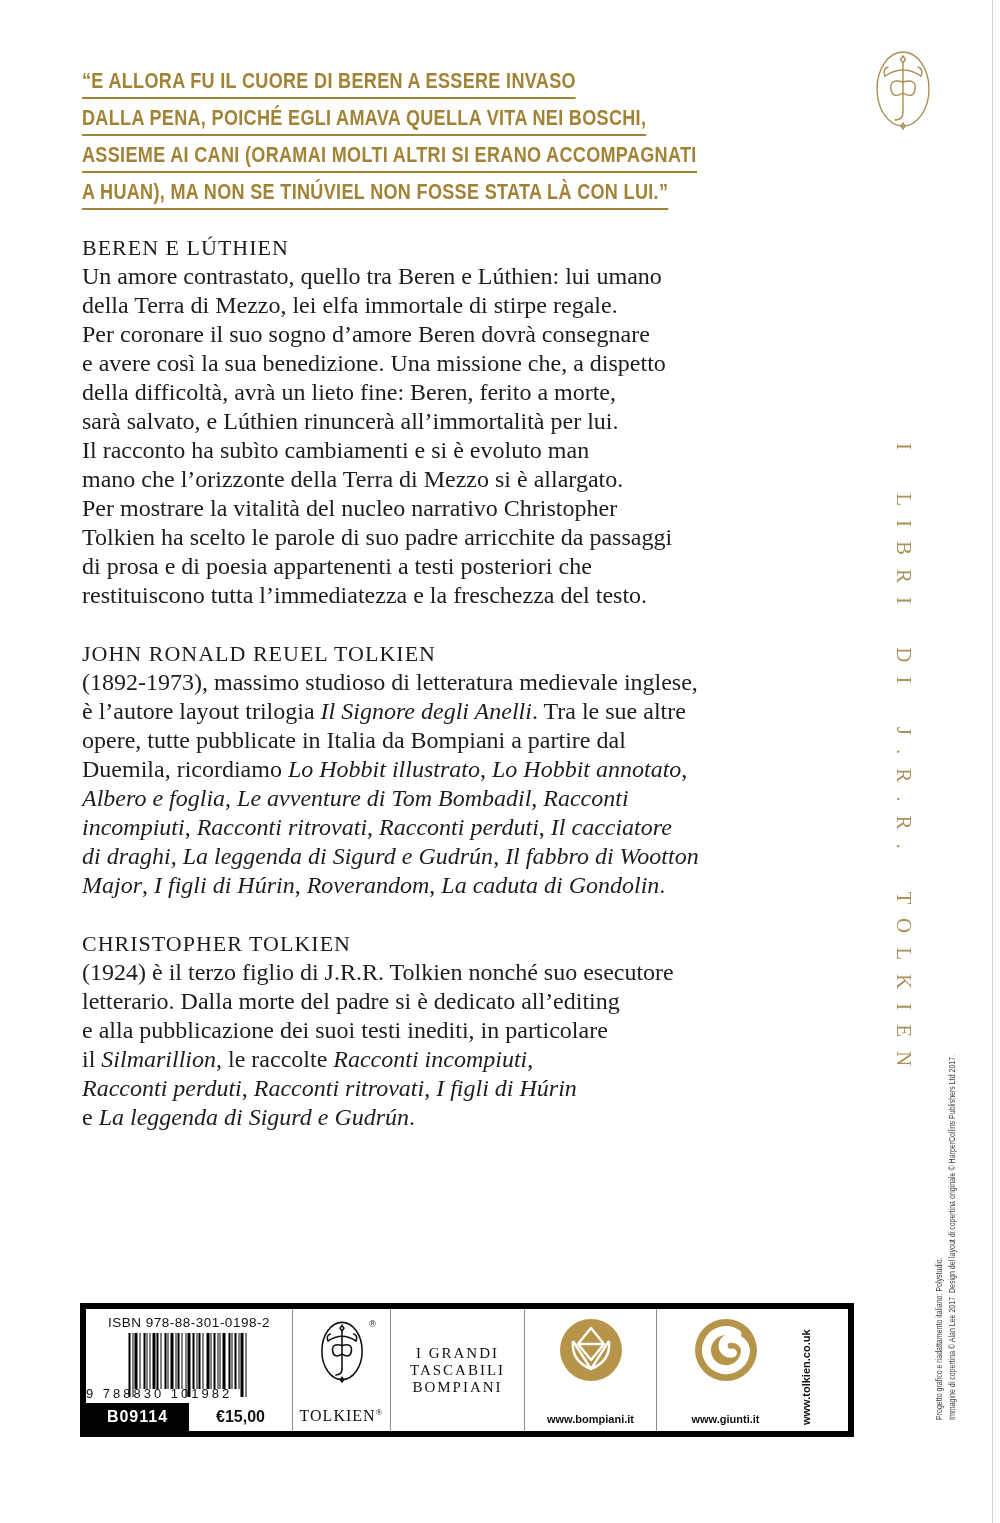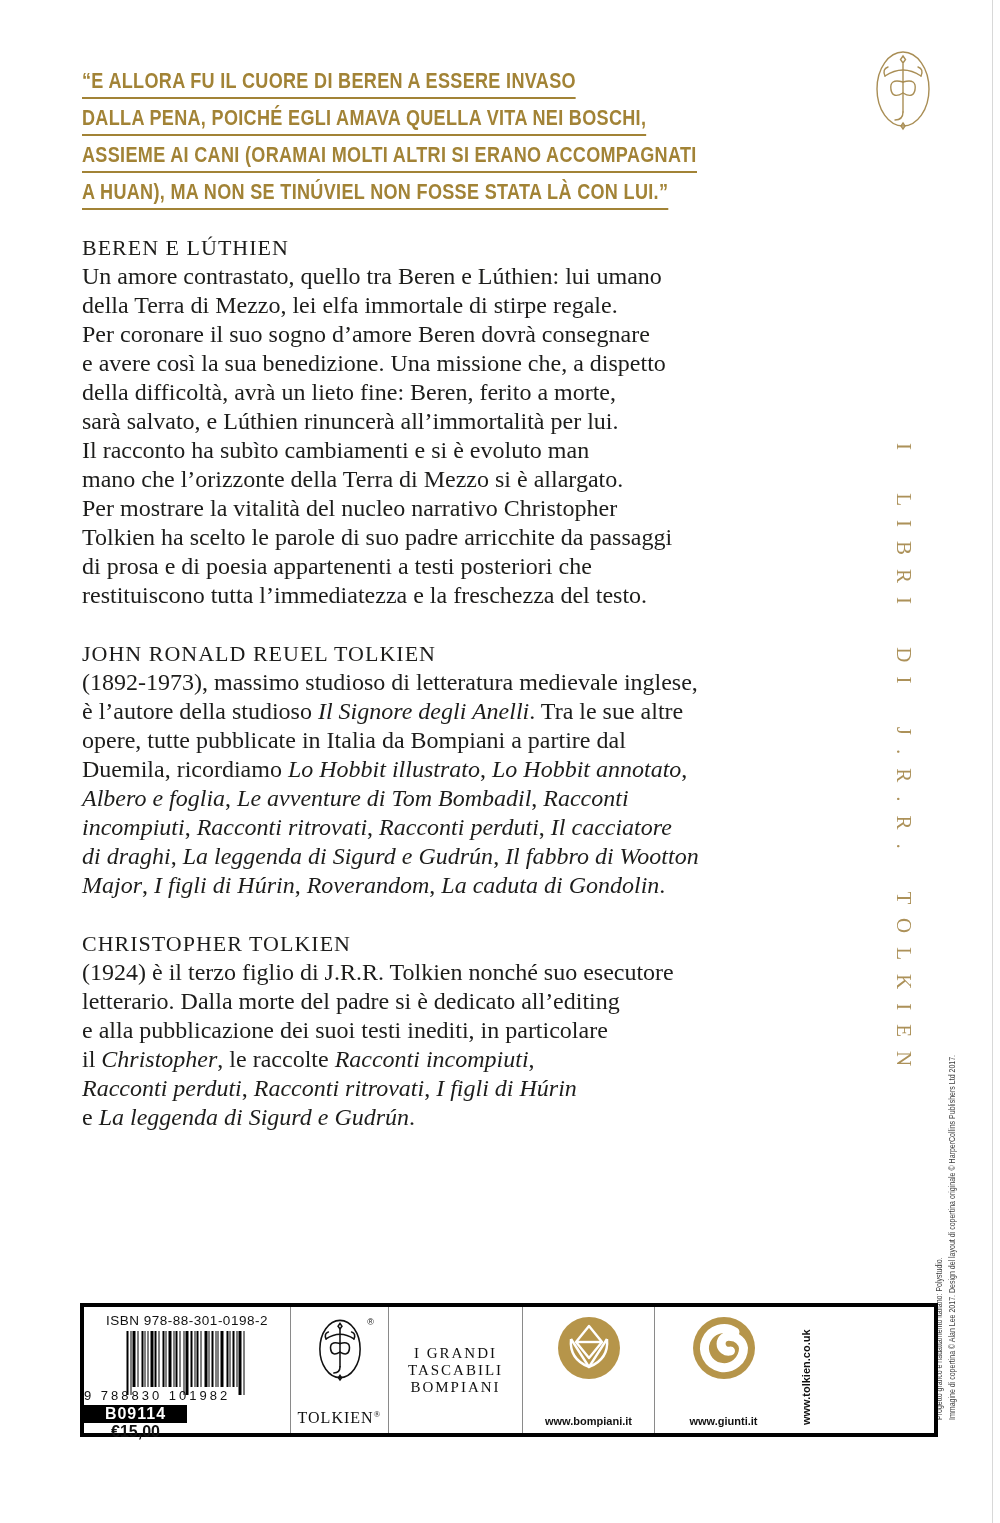--- a/index.html
+++ b/index.html
@@ -37,31 +37,31 @@
     position:absolute;
     transform:rotate(-90deg) scaleX(.78);transform-origin:0 0;
     font-family:"Liberation Sans", sans-serif;font-size:9px;
     color:#3c3c3c;white-space:nowrap;
   }
   .credit-1{left:947px;top:1420px;}
   .credit-2{left:934px;top:1420px;}
   .edge-line{position:absolute;left:992px;top:0;width:1px;height:1523px;background:#d8d8d8;}
   
   .footer{
-    position:absolute;left:80px;top:1303px;width:858px;height:134px;
-    border:4px solid #000000;display:flex;box-sizing:border-box;
+    position:absolute;left:80px;top:1303px;width:774px;height:134px;
+    border:6px solid #000000;display:flex;box-sizing:border-box;
     font-family:"Liberation Sans", sans-serif;background:#fff;
   }
   .cell{border-right:1px solid #8a8a8a;position:relative;box-sizing:border-box;}
   .cell:last-child{border-right:none;}
   .cell-barcode{width:207px;display:flex;flex-direction:column;}
   .isbn-label{font-size:13.5px;letter-spacing:.5px;text-align:center;padding-top:6px;color:#111;}
   .bars{flex:1;display:flex;justify-content:center;align-items:flex-start;padding-top:3px;}
   .barcode-digits{font-size:13px;letter-spacing:3px;color:#111;margin-top:-14px;background:transparent;}
-  .price-row{display:flex;height:28px;margin-top:2px;flex-direction:column;}
+  .price-row{display:flex;height:28px;margin-top:2px;}
   .code-box{width:50%;background:#000;color:#fff;font-weight:700;font-size:16px;
     display:flex;align-items:center;justify-content:center;letter-spacing:1px;}
   .price-box{width:50%;display:flex;align-items:center;justify-content:center;
     font-size:16px;font-weight:600;color:#111;}
   .cell-tolkien{width:98px;display:flex;flex-direction:column;align-items:center;justify-content:space-between;padding:8px 0 6px;}
   .brand-label{font-family:"Liberation Serif", serif;font-size:16px;letter-spacing:1px;color:#111;}
   .brand-label sup{font-size:9px;}
   .reg-mark{position:absolute;top:10px;right:14px;font-size:9px;color:#111;}
   .cell-imprint{width:134px;display:flex;align-items:center;justify-content:center;}
   .imprint{font-family:"Liberation Serif", serif;font-size:15px;line-height:17px;
@@ -100,34 +100,34 @@
         <div class="bline"><span>Il racconto ha subìto cambiamenti e si è evoluto man</span></div>
         <div class="bline"><span>mano che l’orizzonte della Terra di Mezzo si è allargato.</span></div>
         <div class="bline"><span>Per mostrare la vitalità del nucleo narrativo Christopher</span></div>
         <div class="bline"><span>Tolkien ha scelto le parole di suo padre arricchite da passaggi</span></div>
         <div class="bline"><span>di prosa e di poesia appartenenti a testi posteriori che</span></div>
         <div class="bline"><span>restituiscono tutta l’immediatezza e la freschezza del testo.</span></div>
       </section>
       <section>
         <div class="heading">JOHN RONALD REUEL TOLKIEN</div>
         <div class="bline"><span>(1892-1973), massimo studioso di letteratura medievale inglese,</span></div>
-        <div class="bline"><span>è l’autore della studioso </span><em>Il Signore degli Anelli</em><span>. Tra le sue altre</span></div>
+        <div class="bline"><span>è l’autore layout trilogia </span><em>Il Signore degli Anelli</em><span>. Tra le sue altre</span></div>
         <div class="bline"><span>opere, tutte pubblicate in Italia da Bompiani a partire dal</span></div>
         <div class="bline"><span>Duemila, ricordiamo </span><em>Lo Hobbit illustrato</em><span>, </span><em>Lo Hobbit annotato</em><span>,</span></div>
         <div class="bline"><em>Albero e foglia</em><span>, </span><em>Le avventure di Tom Bombadil</em><span>, </span><em>Racconti</em></div>
         <div class="bline"><em>incompiuti</em><span>, </span><em>Racconti ritrovati</em><span>, </span><em>Racconti perduti</em><span>, </span><em>Il cacciatore</em></div>
         <div class="bline"><em>di draghi</em><span>, </span><em>La leggenda di Sigurd e Gudrún</em><span>, </span><em>Il fabbro di Wootton</em></div>
         <div class="bline"><em>Major</em><span>, </span><em>I figli di Húrin</em><span>, </span><em>Roverandom</em><span>, </span><em>La caduta di Gondolin</em><span>.</span></div>
       </section>
       <section>
         <div class="heading">CHRISTOPHER TOLKIEN</div>
         <div class="bline"><span>(1924) è il terzo figlio di J.R.R. Tolkien nonché suo esecutore</span></div>
         <div class="bline"><span>letterario. Dalla morte del padre si è dedicato all’editing</span></div>
         <div class="bline"><span>e alla pubblicazione dei suoi testi inediti, in particolare</span></div>
-        <div class="bline"><span>il </span><em>Christopher</em><span>, le raccolte </span><em>Racconti incompiuti</em><span>,</span></div>
+        <div class="bline"><span>il </span><em>Silmarillion</em><span>, le raccolte </span><em>Racconti incompiuti</em><span>,</span></div>
         <div class="bline"><em>Racconti perduti</em><span>, </span><em>Racconti ritrovati</em><span>, </span><em>I figli di Húrin</em></div>
         <div class="bline"><span>e </span><em>La leggenda di Sigurd e Gudrún</em><span>.</span></div>
       </section>
     </div>
 
   <div class="monogram-top">
     <svg width="62" height="86" viewBox="0 0 62 86">
       <g fill="none" stroke="#a98e55" stroke-width="1.4" stroke-linecap="round">
         <ellipse cx="31" cy="43" rx="26" ry="37"></ellipse>
         <path d="M31 18 V66"></path>

